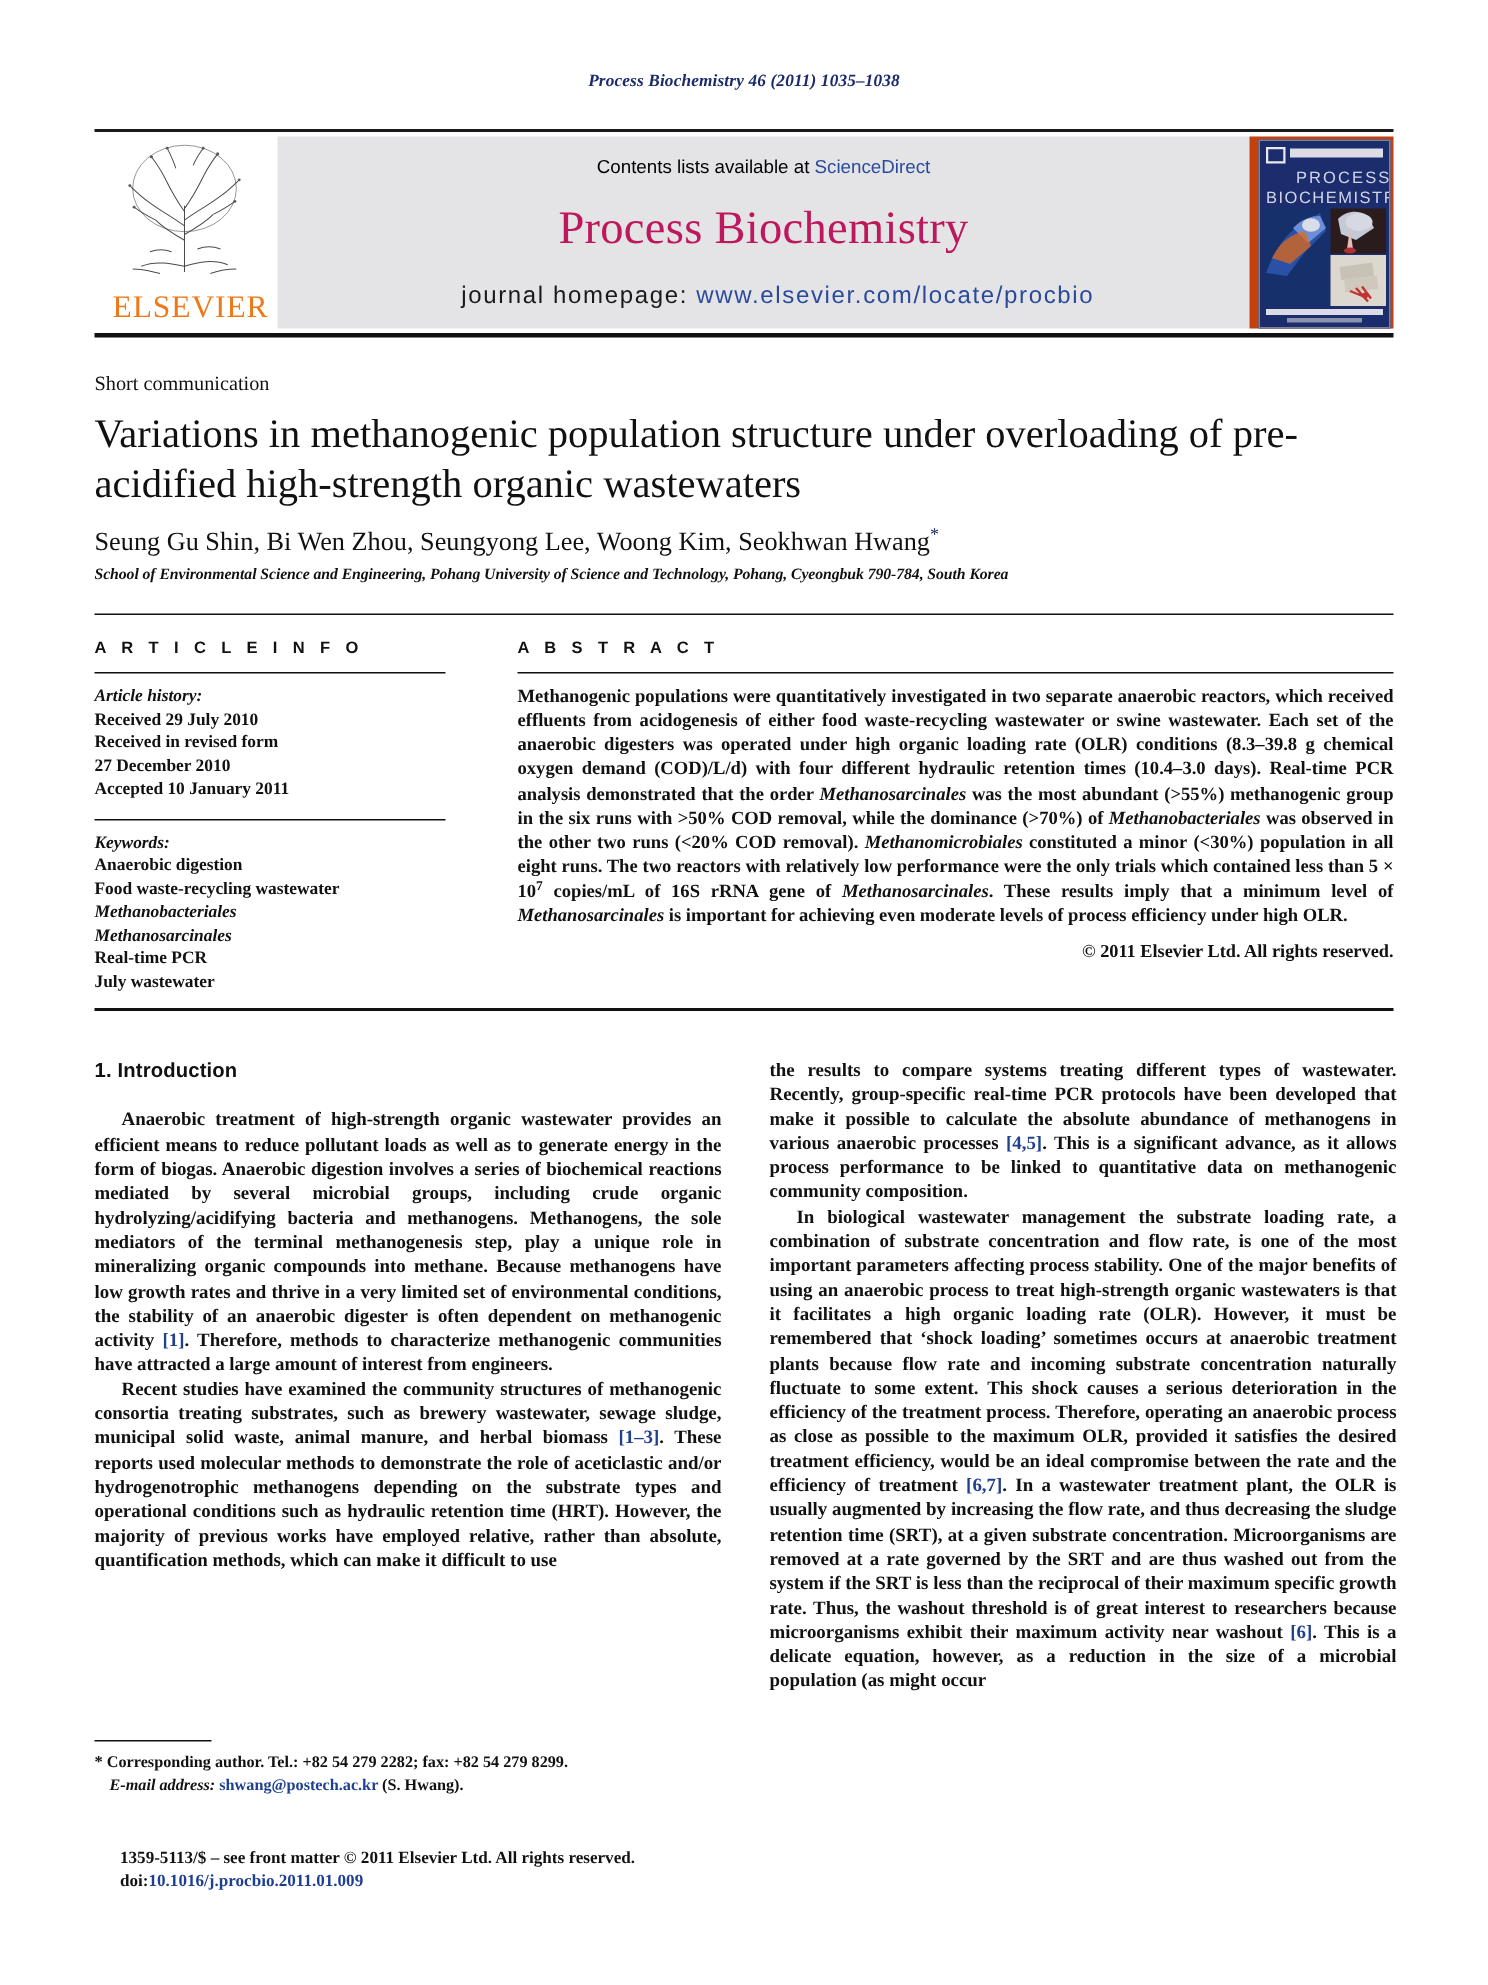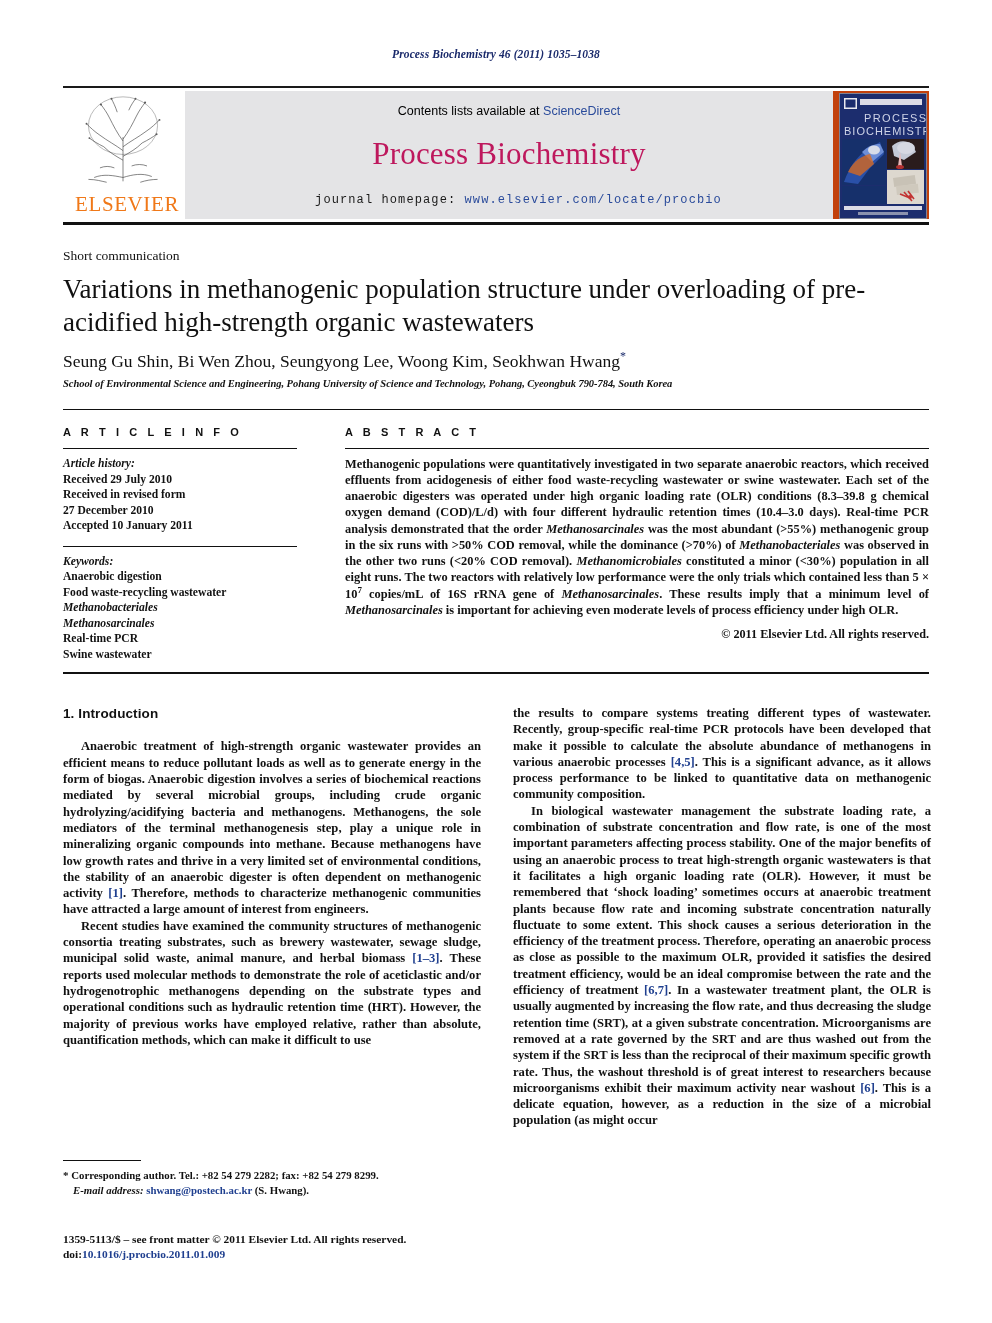--- a/index.html
+++ b/index.html
@@ -97,22 +97,22 @@
     color: #2a4b9b;
   }
   .journal-title {
     font-family: "Liberation Serif", serif;
     font-size: 31px;
     letter-spacing: .2px;
     color: #be185d;
     margin-top: -4px;
   }
   .homepage-line {
-    font-family: Liberation Mono, monospace;
-    font-size: 12px;
+    font-family: Liberation Sans, sans-serif;
+    font-size: 16px;
     letter-spacing: 1.1px;
     color: #1a1a1a;
     padding-left: 19px;
   }
   .homepage-line .url {
     color: #2a4b9b;
   }
   .cover-block {
     width: 96px;
     flex: 0 0 96px;
@@ -288,21 +288,21 @@
     color: #111;
   }
   .footnote .star { font-size: 11px; }
   .footnote .em { font-style: italic; }
   .footnote a, .link {
     color: #1f3f8f;
     text-decoration: none;
   }
   .issn-block {
     position: absolute;
-    left: 63px; top: 1232px;
+    left: 80px; top: 1232px;
     width: 430px;
     font-size: 11.4px;
     line-height: 1.35;
     font-weight: bold;
     color: #111;
   }
 </style>
 </head>
 <body>
 
@@ -419,21 +419,21 @@
       <div>Accepted 10 January 2011</div>
     </div>
     <div class="info-sep"></div>
     <div class="info-body">
       <div class="it">Keywords:</div>
       <div>Anaerobic digestion</div>
       <div>Food waste-recycling wastewater</div>
       <div class="it">Methanobacteriales</div>
       <div class="it">Methanosarcinales</div>
       <div>Real-time PCR</div>
-      <div>Swine wastewater</div>
+      <div>July wastewater</div>
     </div>
   </div>
 
   <div class="abs-col">
     <div class="head-spaced">A B S T R A C T</div>
     <div class="hr-light"></div>
     <div class="abstract-text">Methanogenic populations were quantitatively investigated in two separate anaerobic reactors, which received effluents from acidogenesis of either food waste-recycling wastewater or swine wastewater. Each set of the anaerobic digesters was operated under high organic loading rate (OLR) conditions (8.3–39.8 g chemical oxygen demand (COD)/L/d) with four different hydraulic retention times (10.4–3.0 days). Real-time PCR analysis demonstrated that the order <i>Methanosarcinales</i> was the most abundant (&gt;55%) methanogenic group in the six runs with &gt;50% COD removal, while the dominance (&gt;70%) of <i>Methanobacteriales</i> was observed in the other two runs (&lt;20% COD removal). <i>Methanomicrobiales</i> constituted a minor (&lt;30%) population in all eight runs. The two reactors with relatively low performance were the only trials which contained less than 5 × 10<sup>7</sup> copies/mL of 16S rRNA gene of <i>Methanosarcinales</i>. These results imply that a minimum level of <i>Methanosarcinales</i> is important for achieving even moderate levels of process efficiency under high OLR.</div>
     <div class="copyright">© 2011 Elsevier Ltd. All rights reserved.</div>
   </div>
 

